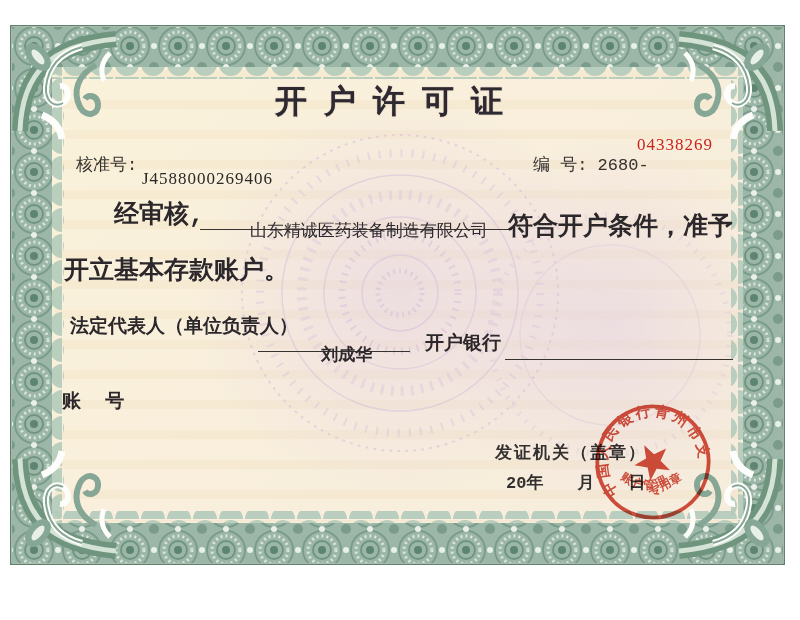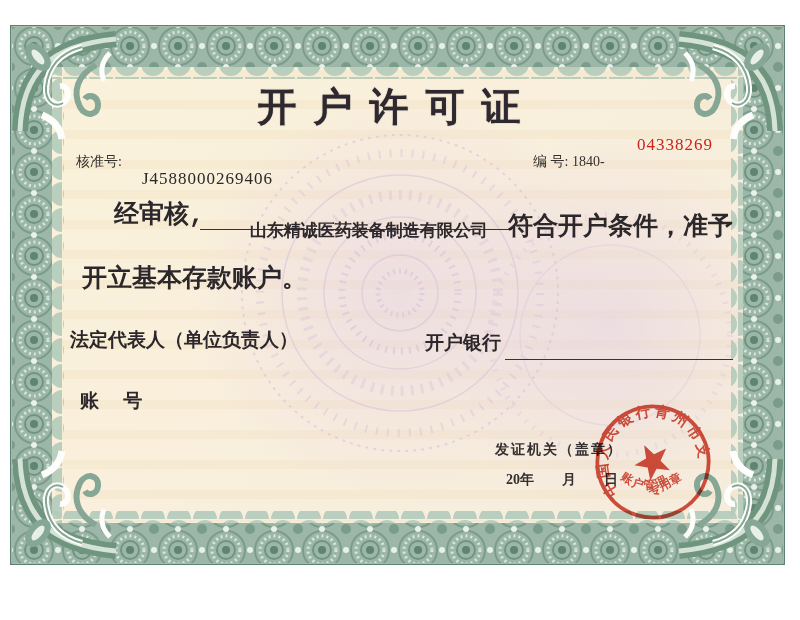--- a/index.html
+++ b/index.html
@@ -17,25 +17,25 @@
     background:repeating-linear-gradient(180deg,
       rgba(224,196,140,0.22) 0px, rgba(224,196,140,0.22) 9px,
       rgba(0,0,0,0) 9px, rgba(0,0,0,0) 30px);
     opacity:.55;
   }
   .deco{position:absolute;left:0;top:0;width:775px;height:540px;pointer-events:none;}
   .textlayer{position:absolute;left:0;top:0;width:775px;height:540px;color:#2d282c;}
   .abs{position:absolute;white-space:pre;}
   .title{
     left:0;top:55px;width:775px;text-align:center;
-    font-size:39px;font-weight:700;letter-spacing:17px;color:#2e2930;
+    font-size:32px;font-weight:700;letter-spacing:17px;color:#2e2930;
     text-shadow:0 0 1px rgba(40,30,40,.6);
     font-family:"DejaVu Serif","Liberation Serif",serif;
   }
-  .small-label{font-size:14px;font-family:Liberation Serif, serif;color:#33302f;}
+  .small-label{font-size:17px;font-family:Liberation Mono, monospace;color:#33302f;}
   .serif-val{font-size:17px;font-family:"Liberation Serif","DejaVu Serif",serif;color:#2b2826;}
   .big-text{font-size:25px;font-family:Liberation Mono, monospace;font-weight:600;color:#2b272b;}
   .mid-label{font-size:19px;font-family:"Liberation Sans","DejaVu Sans",sans-serif;font-weight:600;color:#2b272b;}
   .field{border-bottom:1.5px solid #38332f;text-align:center;}
   .red{color:#cc2218;}
   .seal-wrap{position:absolute;left:578px;top:372px;width:130px;height:130px;mix-blend-mode:multiply;opacity:.88;}
 </style>
 </head>
 <body>
 
@@ -118,36 +118,39 @@
     <use href="#corner" transform="translate(6,534) scale(1,-1)"></use>
     <use href="#corner" transform="translate(769,534) scale(-1,-1)"></use>
   </svg>
 
   <div class="textlayer">
     <div class="abs title">开户许可证</div>
 
     <span class="abs small-label" style="left:66px;top:128px;">核准号:</span>
     <span class="abs serif-val" style="left:132px;top:144px;letter-spacing:1px;">J4588000269406</span>
 
-    <span class="abs small-label" style="left:523px;top:128px;">编 号: 1840-</span>
+    <span class="abs small-label" style="left:523px;top:128px;">编 号: 2680-</span>
     <span class="abs serif-val red" style="left:627px;top:110px;letter-spacing:1px;font-weight:400;">04338269</span>
 
     <span class="abs big-text" style="left:104px;top:172px;">经审核,</span>
-    <div class="abs field" style="left:190px;top:174px;width:312px;height:30px;font-size:17px;font-weight:700;text-align:center;">
+    <div class="abs field" style="left:190px;top:174px;width:312px;height:30px;font-size:17px;font-weight:400;text-align:center;">
       <span>山东精诚医药装备制造有限公司</span>
     </div>
     <span class="abs big-text" style="left:498px;top:184px;">符合开户条件，准予</span>
-    <span class="abs big-text" style="left:72px;top:228px;margin-top:8px;">开立基本存款账户。</span>
+    <span class="abs big-text" style="left:54px;top:228px;">开立基本存款账户。</span>
 
-    <span class="abs mid-label" style="left:60px;top:302px;text-align:right;">法定代表人（单位负责人）</span>
+    <span class="abs mid-label" style="left:60px;top:288px;text-align:right;">法定代表人（单位负责人）</span>
+    <div class="abs field" style="left:248px;top:298px;width:152px;height:28px;font-size:17px;font-weight:600;">
+      <span>刘成华</span>
+    </div>
 
     <span class="abs mid-label" style="left:415px;top:305px;">开户银行</span>
     <div class="abs" style="left:495px;top:334px;width:228px;border-top:1.5px solid #38332f;"></div>
 
-    <span class="abs mid-label" style="left:70px;top:363px;">账　 号</span>
+    <span class="abs mid-label" style="left:52px;top:363px;">账　 号</span>
 
     <span class="abs small-label" style="left:485px;top:416px;font-weight:600;letter-spacing:2px;">发证机关（盖章）</span>
     <span class="abs small-label" style="left:496px;top:446px;font-weight:600;">20年　　月　　日</span>
   </div>
 
   <div class="seal-wrap">
     <svg viewBox="0 0 110 110" width="130" height="130" xmlns="http://www.w3.org/2000/svg">
       <defs>
         <path id="sealArc" d="M 18.2,68 A 39 39 0 1 1 91.8,68" fill="none"></path>
         <path id="sealInner" d="M 24,52 A 32 32 0 0 0 60,76" fill="none"></path>

